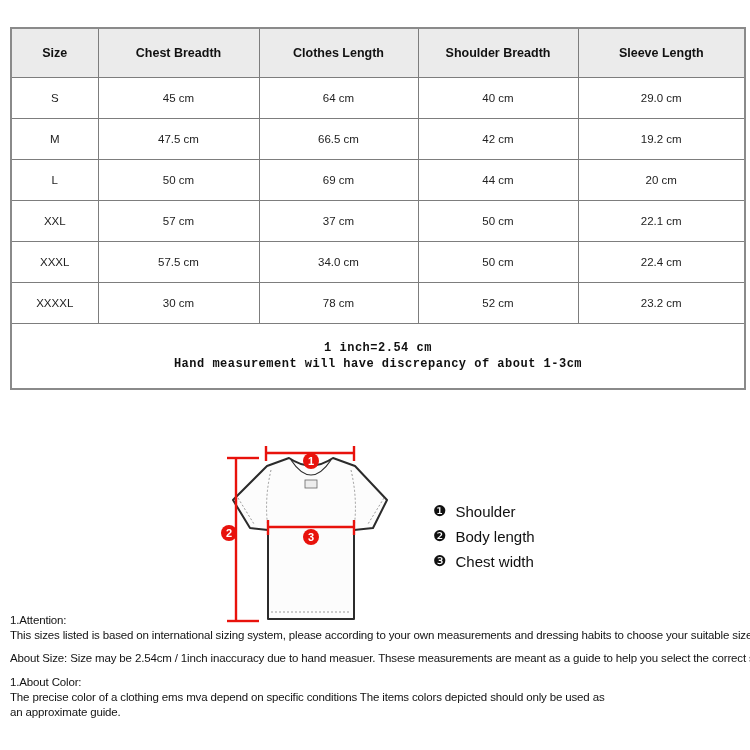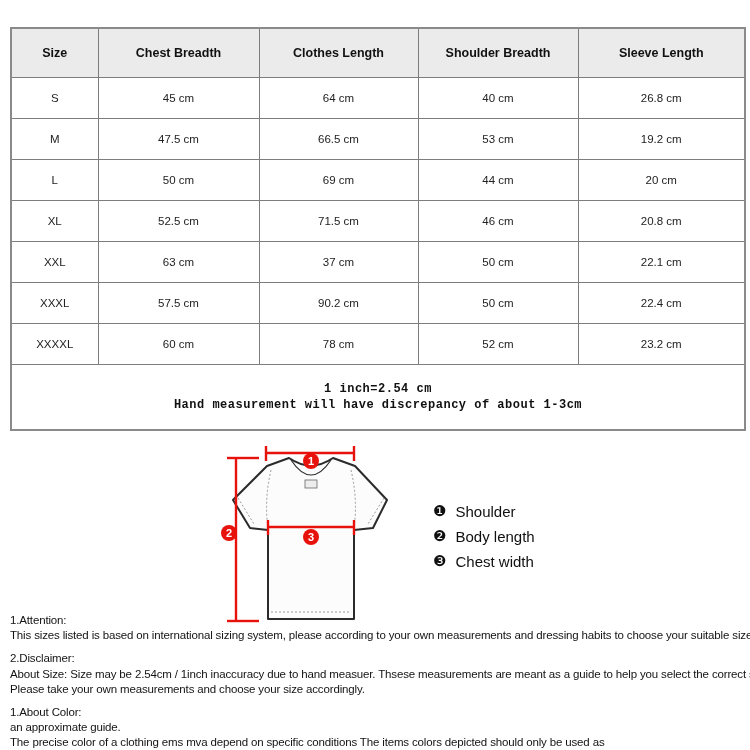--- a/index.html
+++ b/index.html
@@ -65,60 +65,53 @@
         <th>Shoulder Breadth</th>
         <th>Sleeve Length</th>
       </tr>
   </thead>
   <tbody id="table-body">
       <tr>
         <td>S</td>
         <td>45 cm</td>
         <td>64 cm</td>
         <td>40 cm</td>
-        <td>26.8 cm</td>
+        <td>29.0 cm</td>
       </tr>
       <tr>
         <td>M</td>
         <td>47.5 cm</td>
         <td>66.5 cm</td>
-        <td>53 cm</td>
+        <td>42 cm</td>
         <td>19.2 cm</td>
       </tr>
       <tr>
         <td>L</td>
         <td>50 cm</td>
         <td>69 cm</td>
         <td>44 cm</td>
         <td>20 cm</td>
       </tr>
       <tr>
-        <td>XL</td>
-        <td>52.5 cm</td>
-        <td>71.5 cm</td>
-        <td>46 cm</td>
-        <td>20.8 cm</td>
-      </tr>
-      <tr>
         <td>XXL</td>
-        <td>63 cm</td>
+        <td>57 cm</td>
         <td>37 cm</td>
         <td>50 cm</td>
         <td>22.1 cm</td>
       </tr>
       <tr>
         <td>XXXL</td>
         <td>57.5 cm</td>
-        <td>90.2 cm</td>
+        <td>34.0 cm</td>
         <td>50 cm</td>
         <td>22.4 cm</td>
       </tr>
       <tr>
         <td>XXXXL</td>
-        <td>60 cm</td>
+        <td>30 cm</td>
         <td>78 cm</td>
         <td>52 cm</td>
         <td>23.2 cm</td>
       </tr>
     </tbody>
   <tfoot>
     <tr>
       <td colspan="5">
         <div>1 inch=2.54 cm</div>
         <div>Hand measurement will have discrepancy of about 1-3cm</div>
@@ -187,22 +180,20 @@
       </div>
     </div>
 </div>
 
 <div class="notes" id="notes">
     <div class="note-section">
       <div class="note-heading">1.Attention:</div>
       <div class="note-line">This sizes listed is based on international sizing system, please according to your own measurements and dressing habits to choose your suitable size.</div>
     </div>
     <div class="note-section">
-      <div class="note-heading">2.Disclaimer:</div>
       <div class="note-line">About Size: Size may be 2.54cm / 1inch inaccuracy due to hand measuer. Thsese measurements are meant as a guide to help you select the correct size.</div>
-      <div class="note-line">Please take your own measurements and choose your size accordingly.</div>
     </div>
     <div class="note-section">
       <div class="note-heading">1.About Color:</div>
+      <div class="note-line">The precise color of a clothing ems mva depend on specific conditions The items colors depicted should only be used as</div>
       <div class="note-line">an approximate guide.</div>
-      <div class="note-line">The precise color of a clothing ems mva depend on specific conditions The items colors depicted should only be used as</div>
     </div>
   </div>
 
 </body></html>

